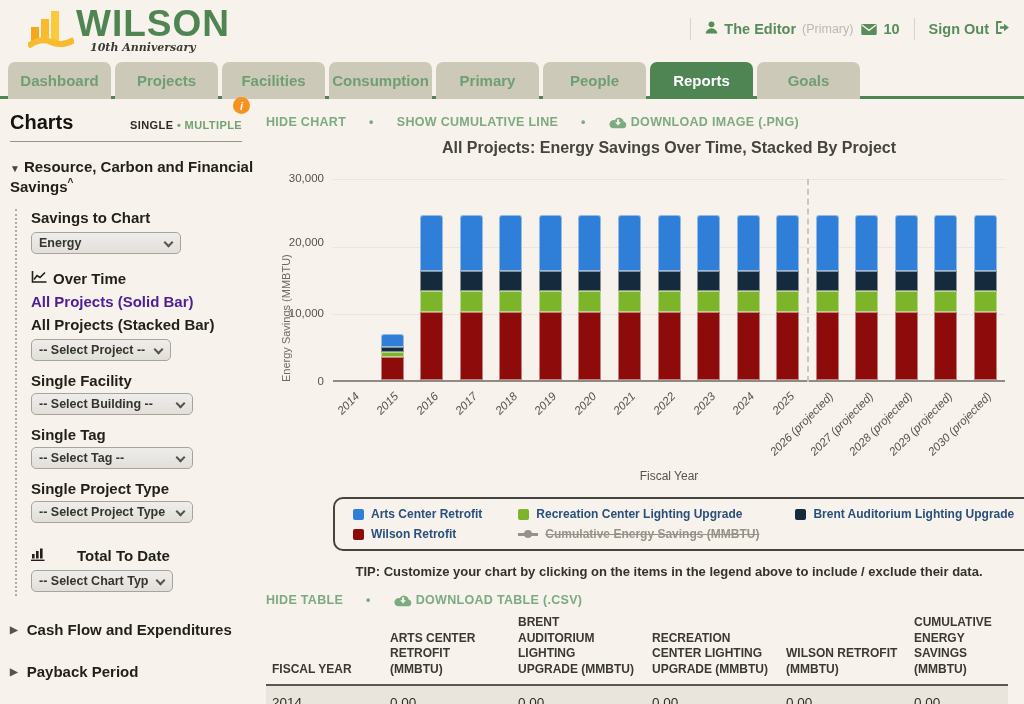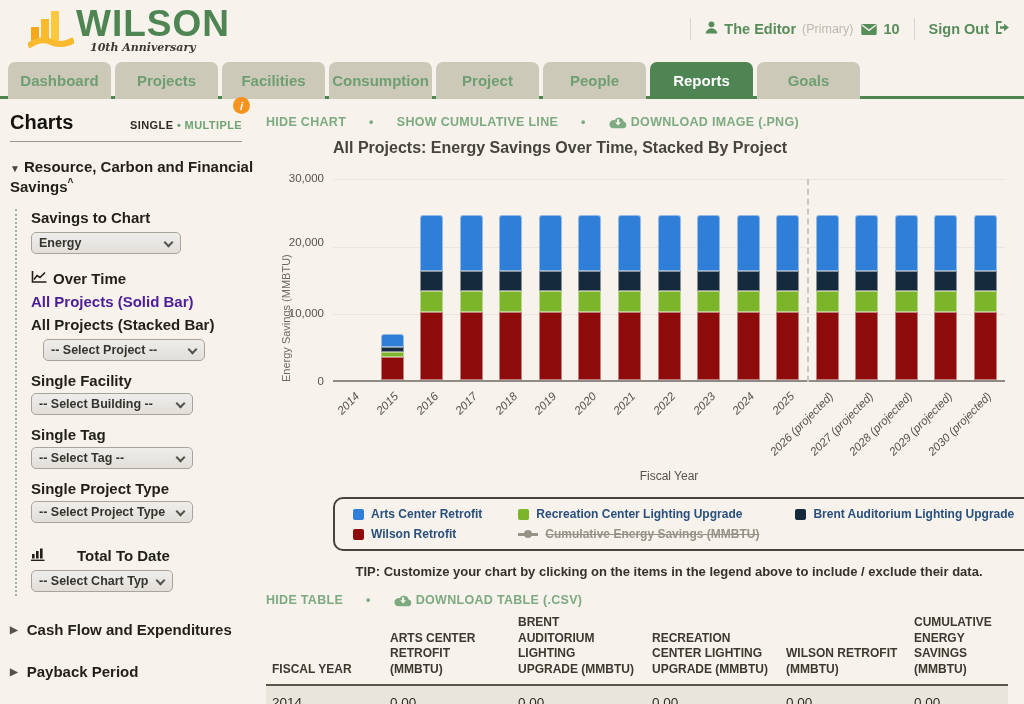--- a/index.html
+++ b/index.html
@@ -53,21 +53,21 @@
                     border-right:2px solid #55534b; border-bottom:2px solid #55534b; transform:rotate(45deg); pointer-events:none; }
   select { appearance:none; -webkit-appearance:none; font-family:"Liberation Sans", sans-serif;
            font-size:12.5px; font-weight:700; color:#35342d; height:22px; border:1px solid #a8a49a; border-radius:5px;
            background:linear-gradient(#efedea,#e2dfda); padding:0 24px 0 7px; cursor:pointer; }
   .collapsed-item { display:flex; align-items:center; margin:25px 0; font-size:15px; font-weight:700; color:#201f1a; cursor:pointer; }
 
   
   .links-row { margin:16px 0 10px 0; font-size:12.5px; font-weight:700; color:#7daa80; letter-spacing:.3px; display:flex; align-items:flex-start; gap:23px; }
   .links-row .lnk { cursor:pointer; display:flex; align-items:center; gap:4px; }
   .plot-align { margin-left:67px; width:672px; }
-  .chart-title { text-align:left; font-size:16px; font-weight:700; color:#45443e; margin-bottom:10px; }
+  .chart-title { text-align:center; font-size:16px; font-weight:700; color:#45443e; margin-bottom:10px; }
   .plot-wrap { position:relative; height:300px; }
   .plot { position:absolute; left:67px; top:12px; width:672px; height:203px; border-bottom:2px solid #8d8b84; }
   .gridline { position:absolute; left:0; width:100%; height:1px; background:#eae5dd; }
   .bar-seg { position:absolute; border:1px solid rgba(250,246,240,0.5); }
   .divider { position:absolute; top:0; height:203px; border-left:2px dashed #ccc6bb; }
   .ytick { position:absolute; left:0; width:58px; text-align:right; font-size:11.5px; color:#55534b; }
   .ytitle { position:absolute; left:14px; top:12px; height:203px; display:flex; align-items:center;
             writing-mode:vertical-rl; transform:rotate(180deg); font-size:11px; color:#6b6962; }
   .xlabel { position:absolute; width:130px; text-align:right; font-size:11.5px; font-style:italic; color:#55534b;
             transform-origin:100% 0; transform:rotate(-45deg); white-space:nowrap; }
@@ -133,21 +133,21 @@
       <span>
         <svg class="hicon" width="15" height="13" viewBox="0 0 14 12">
             <path d="M6.2 0 H1 v12 h5.2 v-1.7 H2.8 V1.7 h3.4z"></path>
             <path d="M8.4 2.4 L13 6 L8.4 9.6 V7.1 H4.6 V4.9 h3.8z"></path>
           </svg>
       </span>
     </span>
   </div>
 </div>
 
-<div class="tabsbar" id="tabsbar"><div class="tab">Dashboard</div><div class="tab">Projects</div><div class="tab">Facilities</div><div class="tab">Consumption</div><div class="tab">Project</div><div class="tab">People</div><div class="tab active">Reports</div><div class="tab">Goals</div></div>
+<div class="tabsbar" id="tabsbar"><div class="tab">Dashboard</div><div class="tab">Projects</div><div class="tab">Facilities</div><div class="tab">Consumption</div><div class="tab">Primary</div><div class="tab">People</div><div class="tab active">Reports</div><div class="tab">Goals</div></div>
 
 <div class="content">
 
   <div class="sidebar">
     <div class="charts-row">
       <span class="charts-title">Charts</span>
       <span class="mode">
         <span class="single">SINGLE</span>
         <span class="dot">•</span>
         <span class="multiple">MULTIPLE</span>
@@ -168,21 +168,21 @@
           <svg width="16" height="13" viewBox="0 0 16 13">
               <path d="M1.5 0 v11 h14" stroke="#201f1a" stroke-width="1.6" fill="none"></path>
               <polyline points="3,8.5 6,4.5 9,6.5 14,1.5" stroke="#201f1a" stroke-width="1.6" fill="none"></polyline>
             </svg>
         </span>
         <span>Over Time</span>
       </div>
       <div class="green-link">All Projects (Solid Bar)</div>
       <div class="dark-link">All Projects (Stacked Bar)</div>
 
-      <span class="selwrap"><select style="width:162px;margin-left:12px;"><option>-- Select Project --</option></select></span>
+      <span class="selwrap"><select style="width:140px;"><option>-- Select Project --</option></select></span>
 
       <div class="sb-label">Single Facility</div>
       <span class="selwrap"><select style="width:162px;"><option>-- Select Building --</option></select></span>
 
       <div class="sb-label">Single Tag</div>
       <span class="selwrap"><select style="width:162px;"><option>-- Select Tag --</option></select></span>
 
       <div class="sb-label">Single Project Type</div>
       <span class="selwrap"><select style="width:162px;"><option>-- Select Project Type --</option></select></span>
 

